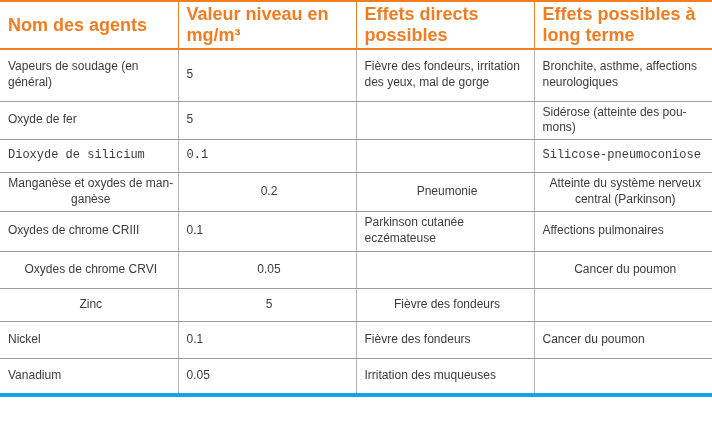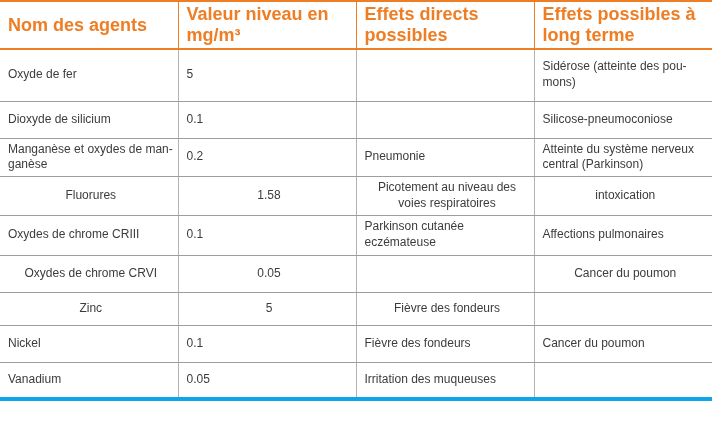--- a/index.html
+++ b/index.html
@@ -40,21 +40,21 @@
     vertical-align: middle;
     padding: 3px 4px 3px 8px;
     line-height: 1.32;
     word-wrap: break-word;
   }
   tbody td + td {
     border-left: 1px solid #b3b3b3;
   }
   tbody tr:nth-child(1)  { height: 52px; }
   tbody tr:nth-child(2)  { height: 37px; }
-  tbody tr:nth-child(3)  { height: 33px; }
+  tbody tr:nth-child(3)  { height: 33px; font-family: Liberation Mono, monospace; }
   tbody tr:nth-child(4)  { height: 38px; text-align: center; }
   tbody tr:nth-child(5)  { height: 40px; }
   tbody tr:nth-child(6)  { height: 37px; text-align: center; }
   tbody tr:nth-child(7)  { height: 33px; text-align: center; }
   tbody tr:nth-child(8)  { height: 37px; }
   tbody tr:nth-child(9)  { height: 37px; }
   tbody tr:nth-child(10) { height: 39px; }
   tbody tr:last-child td {
     border-bottom: 4px solid #0ea5e9;
   }
@@ -72,42 +72,42 @@
   <thead>
     <tr>
       <th>Nom des agents</th>
       <th>Valeur niveau en mg/m³</th>
       <th>Effets directs possibles</th>
       <th>Effets possibles à long terme</th>
     </tr>
   </thead>
   <tbody>
     <tr>
+      <td>Vapeurs de soudage (en général)</td>
+      <td>5</td>
+      <td>Fièvre des fondeurs, irritation des yeux, mal de gorge</td>
+      <td>Bronchite, asthme, affections neurologiques</td>
+    </tr>
+    <tr>
       <td>Oxyde de fer</td>
       <td>5</td>
       <td></td>
       <td>Sidérose (atteinte des pou-mons)</td>
     </tr>
     <tr>
       <td>Dioxyde de silicium</td>
       <td>0.1</td>
       <td></td>
       <td>Silicose-pneumoconiose</td>
     </tr>
     <tr>
       <td>Manganèse et oxydes de man-ganèse</td>
       <td>0.2</td>
       <td>Pneumonie</td>
       <td>Atteinte du système nerveux central (Parkinson)</td>
-    </tr>
-    <tr>
-      <td>Fluorures</td>
-      <td>1.58</td>
-      <td>Picotement au niveau des voies respiratoires</td>
-      <td>intoxication</td>
     </tr>
     <tr>
       <td>Oxydes de chrome CRIII</td>
       <td>0.1</td>
       <td>Parkinson cutanée eczémateuse</td>
       <td>Affections pulmonaires</td>
     </tr>
     <tr>
       <td>Oxydes de chrome CRVI</td>
       <td>0.05</td>

